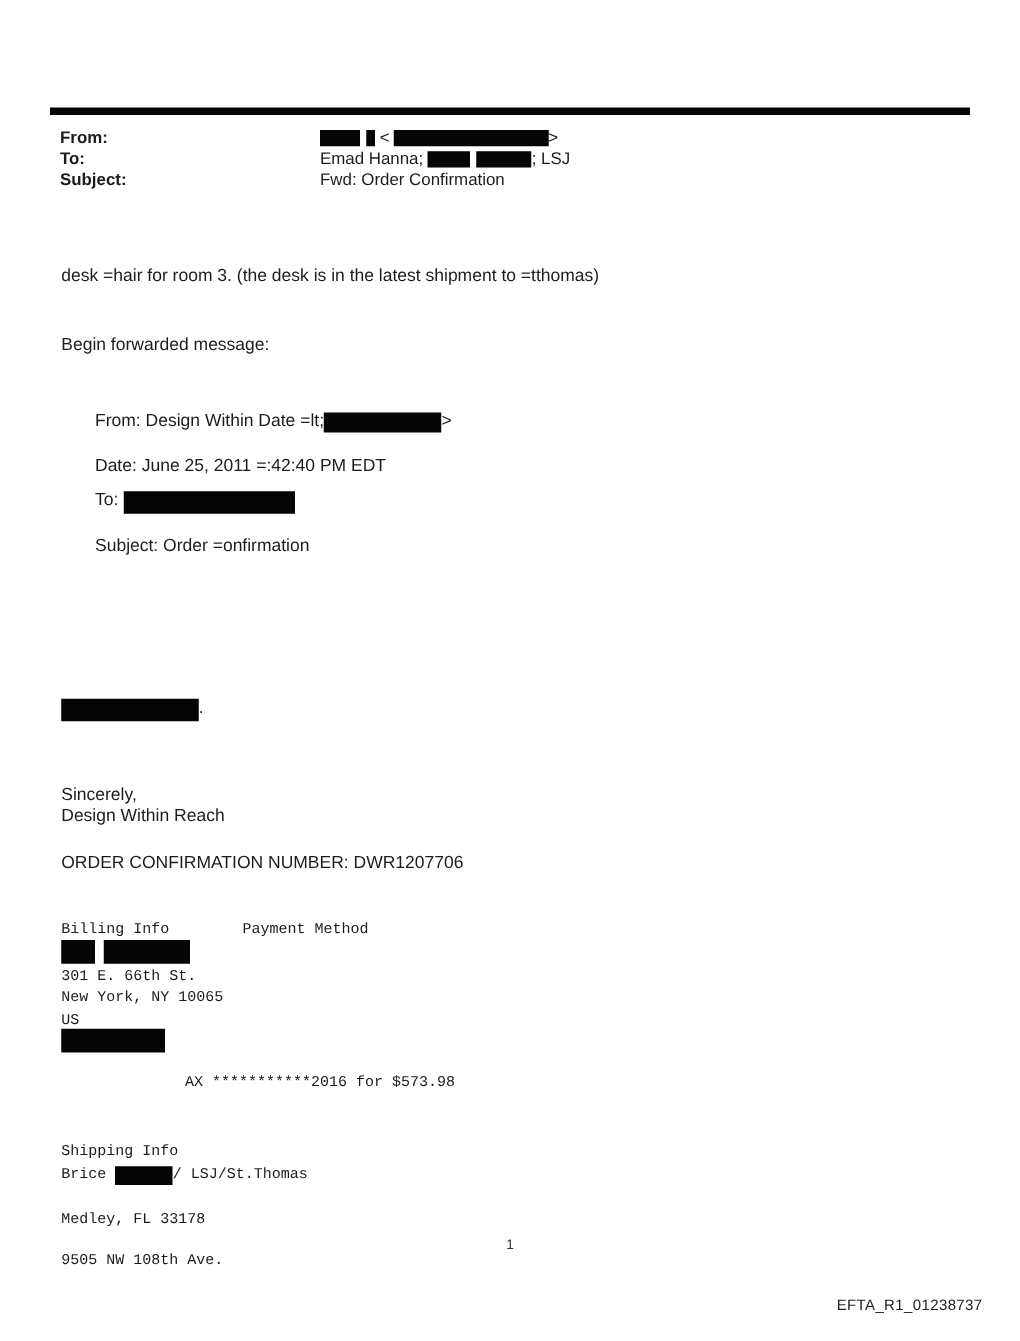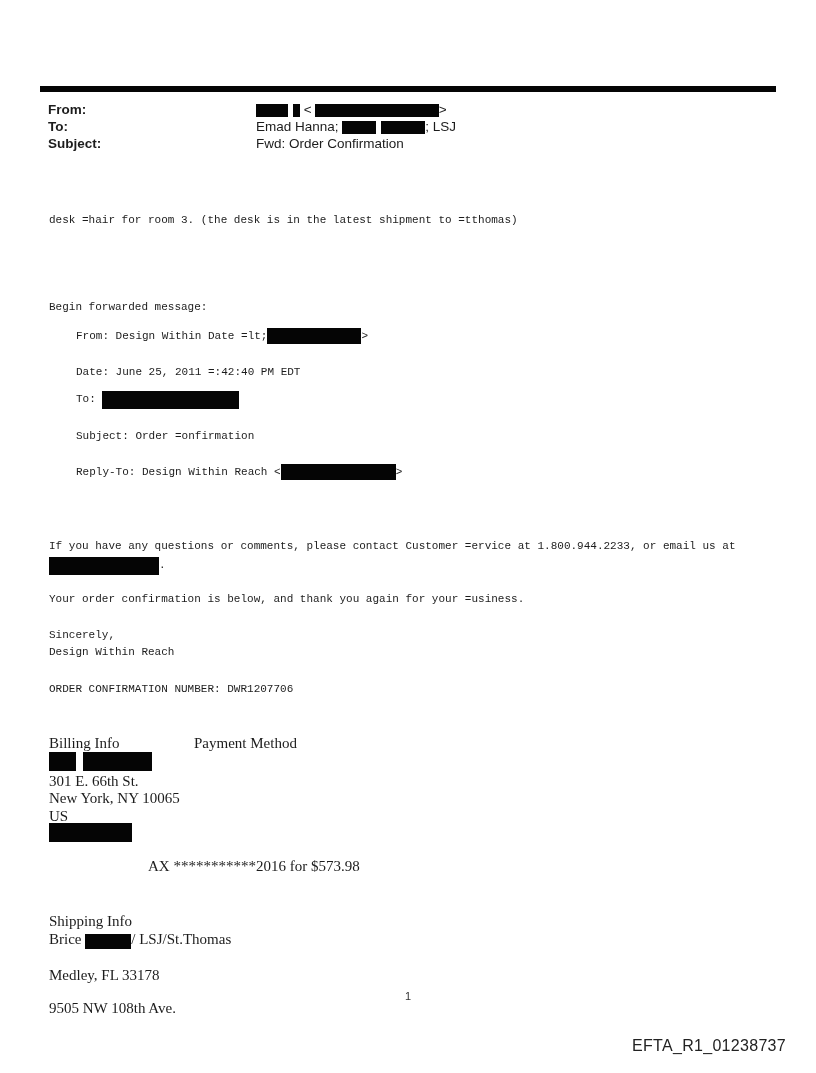--- a/index.html
+++ b/index.html
@@ -15,54 +15,53 @@
   }
   .top-rule {
     position: absolute;
     left: 40px; top: 86px;
     width: 736px; height: 6px;
     background: #050505;
   }
   .line {
     position: absolute;
     white-space: nowrap;
-    font-size: 11px;
+    font-size: 14px;
     line-height: 17px;
-    font-family: Liberation Mono, monospace;
   }
   .hdr-table { position: absolute; left: 48px; top: 100px; }
   .hdr-row { display: flex; height: 17px; align-items: flex-end; }
   .hdr-label {
     width: 208px;
     font-weight: bold;
     font-size: 13.5px;
     white-space: nowrap;
   }
   .hdr-value { font-size: 13.5px; white-space: nowrap; }
   .redact {
     display: inline-block;
     background: #050505;
     vertical-align: text-bottom;
   }
   .fwd { left: 76px; }
   .order-font {
-    font-family: Liberation Serif, serif;
-    font-size: 15px;
+    font-family: Liberation Mono, monospace;
+    font-size: 12px;
   }
   .page-num {
     position: absolute;
     left: 0; right: 0; top: 990px;
     text-align: center;
     font-size: 11px;
     color: #333;
   }
   .bates {
     position: absolute;
     right: 30px; top: 1037px;
-    font-size: 16px;
+    font-size: 12px;
     color: #222;
     letter-spacing: 0.3px;
   }
 </style>
 </head>
 <body>
 
 <div class="page">
 
   <div class="top-rule"></div>
@@ -77,36 +76,33 @@
       <span class="hdr-value"><span>Emad Hanna; </span><span class="redact" style="width:34px;height:13px;"></span><span class="redact" style="width:44px;height:13px;margin-left:5px;"></span><span>; LSJ</span></span>
     </div>
     <div class="hdr-row">
       <span class="hdr-label">Subject:</span>
       <span class="hdr-value">Fwd: Order Confirmation</span>
     </div>
   </div>
 
   <div class="line" style="left:49px; top:212px;">desk =hair for room 3. (the desk is in the latest shipment to =tthomas)</div>
 
-  <div class="line" style="left:49px; top:267px;margin-top:32px;">Begin forwarded message:</div>
+  <div class="line" style="left:49px; top:267px;">Begin forwarded message:</div>
 
   <div class="line fwd" style="top:328px;"><span>From: Design Within Date =lt;</span><span class="redact" style="width:94px;height:16px;margin-bottom:-2px;"></span><span>&gt;</span></div>
 
   <div class="line fwd" style="top:364px;">Date: June 25, 2011 =:42:40 PM EDT</div>
 
   <div class="line fwd" style="top:391px;"><span>To: </span><span class="redact" style="width:137px;height:18px;margin-bottom:-4px;"></span></div>
 
   <div class="line fwd" style="top:428px;">Subject: Order =onfirmation</div>
 
-  <div class="line fwd" style="top:464px;"><span>Reply-To: Design Within Reach &lt;</span><span class="redact" style="width:115px;height:16px;margin-bottom:-2px;"></span><span>&gt;</span></div>
 
-  <div class="line" style="left:49px; top:538px;">If you have any questions or comments, please contact Customer =ervice at 1.800.944.2233, or email us at</div>
   <div class="line" style="left:49px; top:557px;"><span class="redact" style="width:110px;height:18px;margin-bottom:-4px;"></span><span>.</span></div>
 
-  <div class="line" style="left:49px; top:591px;">Your order confirmation is below, and thank you again for your =usiness.</div>
 
   <div class="line" style="left:49px; top:627px;">Sincerely,</div>
   <div class="line" style="left:49px; top:644px;">Design Within Reach</div>
 
   <div class="line" style="left:49px; top:681px;">ORDER CONFIRMATION NUMBER: DWR1207706</div>
 
   <div class="line order-font" style="left:49px; top:735px;">Billing Info</div>
   <div class="line order-font" style="left:194px; top:735px;">Payment Method</div>
 
   <div class="line" style="left:49px; top:752px;"><span class="redact" style="width:27px;height:19px;"></span><span class="redact" style="width:69px;height:19px;margin-left:7px;"></span></div>

